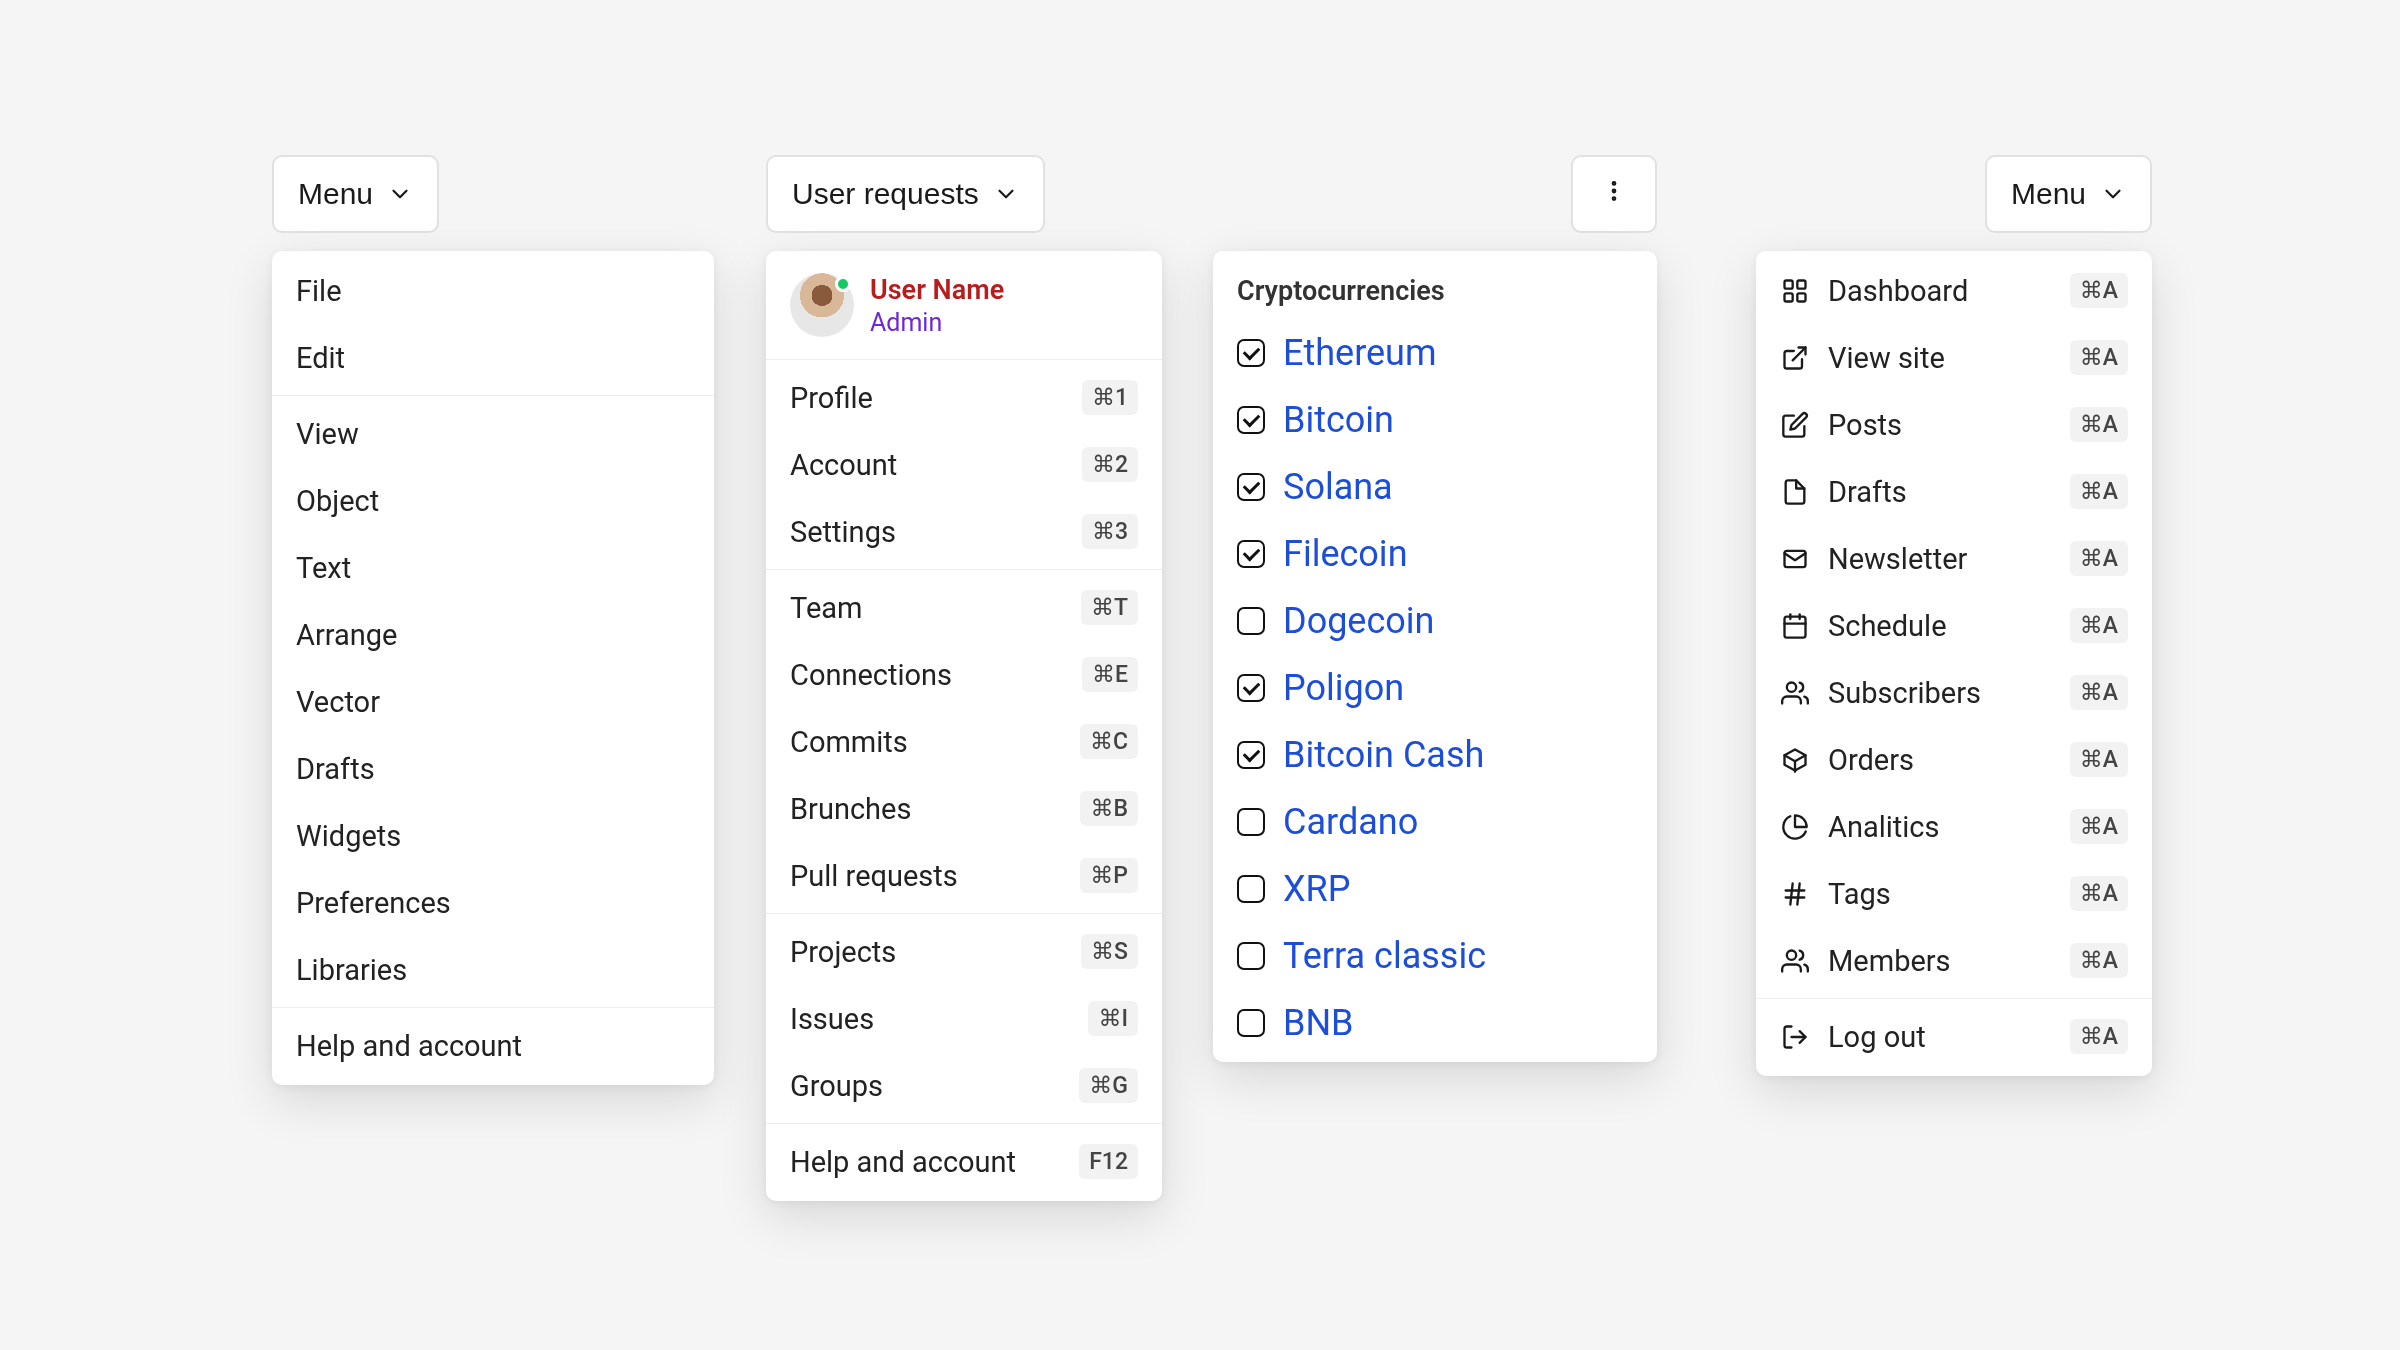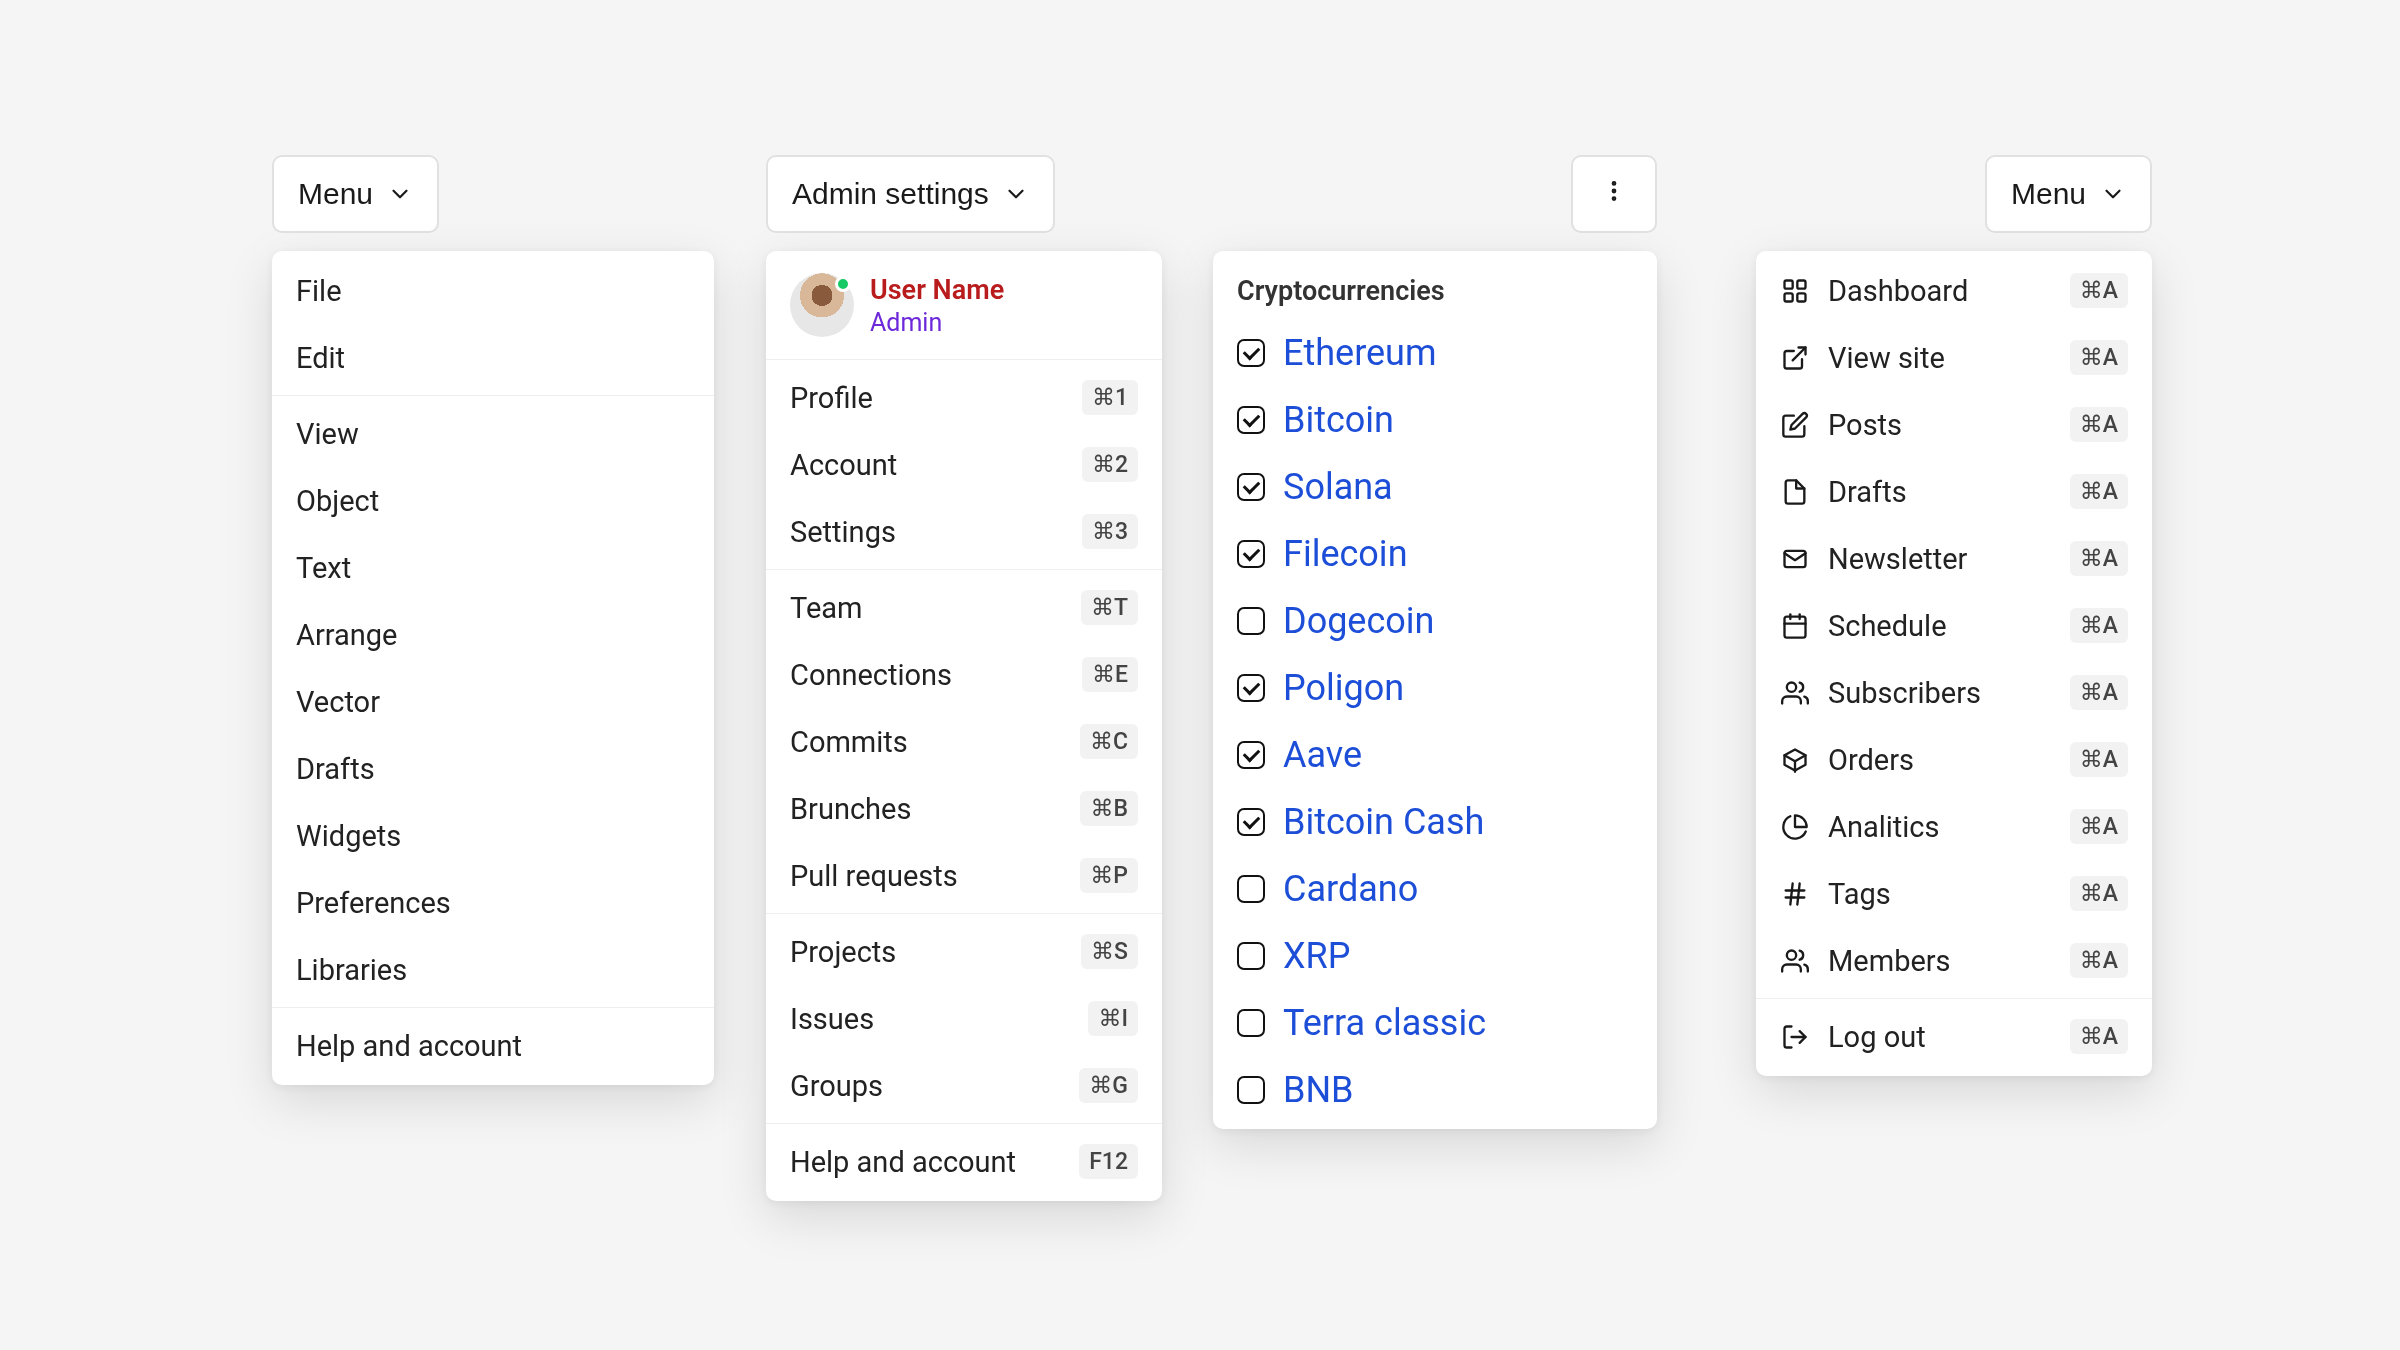--- a/index.html
+++ b/index.html
@@ -310,21 +310,21 @@
         <div class="menu-item">
           <div class="left">
             <span>Help and account</span>
           </div>
         </div>
       </div>
   </div>
 
   <div class="col col-2">
     <button class="trigger-btn">
-      <span>Admin settings</span>
+      <span>User requests</span>
       <span class="chev">
           <svg width="26" height="26" viewBox="0 0 24 24">
             <use href="#i-chevron-down"></use>
           </svg>
         </span>
     </button>
     <div class="dropdown dd2" id="dd2">
         <div class="user-header">
           <div class="avatar-wrap">
             <div class="avatar"></div>
@@ -441,24 +441,20 @@
         <div class="crypto-item">
           <span class="checkbox"></span>
           <span>Dogecoin</span>
         </div>
         <div class="crypto-item">
           <span class="checkbox checked"></span>
           <span>Poligon</span>
         </div>
         <div class="crypto-item">
           <span class="checkbox checked"></span>
-          <span>Aave</span>
-        </div>
-        <div class="crypto-item">
-          <span class="checkbox checked"></span>
           <span>Bitcoin Cash</span>
         </div>
         <div class="crypto-item">
           <span class="checkbox"></span>
           <span>Cardano</span>
         </div>
         <div class="crypto-item">
           <span class="checkbox"></span>
           <span>XRP</span>
         </div>

